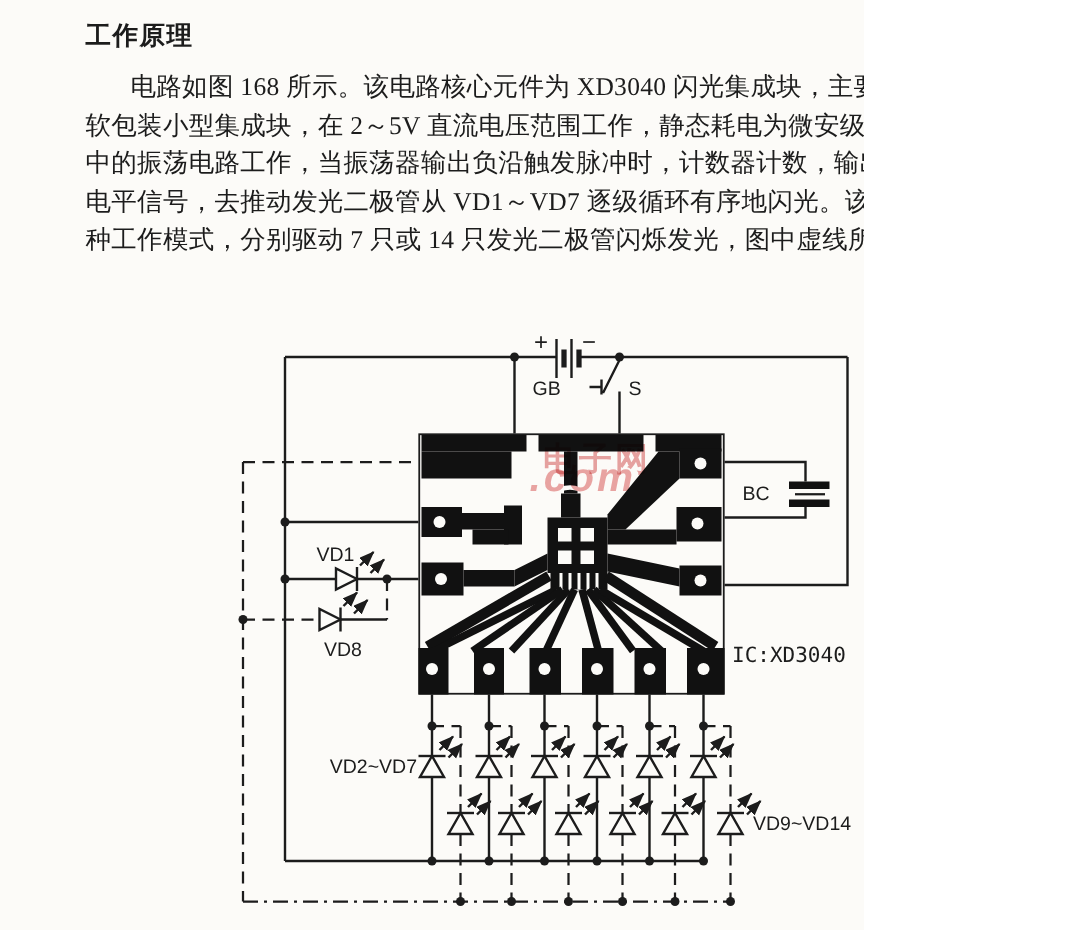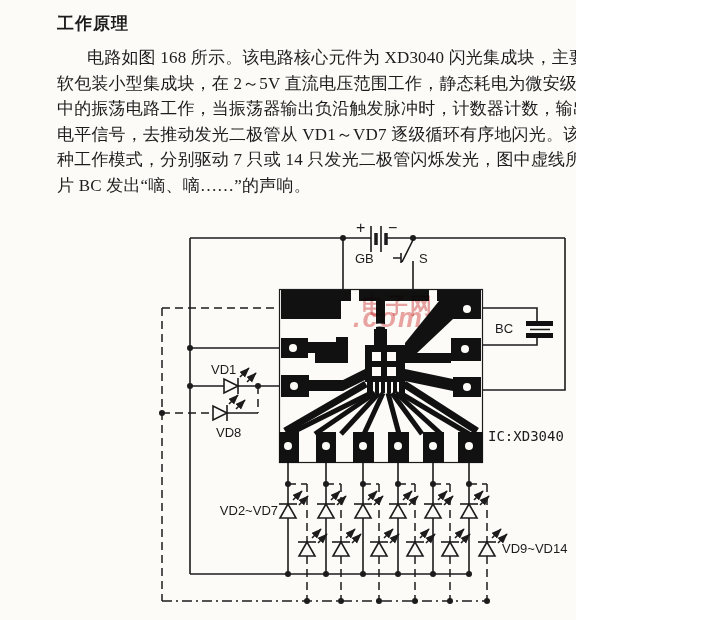--- a/index.html
+++ b/index.html
@@ -34,21 +34,20 @@
 
 <div id="page">
 
   <div class="title">工作原理</div>
 
   <div class="pline first" style="top:46px">电路如图 168 所示。该电路核心元件为 XD3040 闪光集成块，主要是为闪光胸花而设计的</div>
   <div class="pline" style="top:72px">软包装小型集成块，在 2～5V 直流电压范围工作，静态耗电为微安级。当接通电源时，XD3040</div>
   <div class="pline" style="top:97px">中的振荡电路工作，当振荡器输出负沿触发脉冲时，计数器计数，输出端由 0～6 位依次输出低</div>
   <div class="pline" style="top:123px">电平信号，去推动发光二极管从 VD1～VD7 逐级循环有序地闪光。该集成电路 XD3040 有两</div>
   <div class="pline" style="top:148px">种工作模式，分别驱动 7 只或 14 只发光二极管闪烁发光，图中虚线所示，在发光的同时，蜂鸣</div>
-  <div class="pline last" style="top:174px">片 BC 发出“嘀、嘀……”的声响。</div>
 
   <svg width="714" height="620" viewBox="0 0 714 620">
     <defs>
       <marker id="ah" markerWidth="7" markerHeight="6" refX="6" refY="2.5" orient="auto">
         <path d="M0,0 L6.5,2.5 L0,5 z" fill="#1c1c1c"></path>
       </marker>
       <g id="ledv">
         <line class="w" x1="-9" y1="0" x2="9" y2="0"></line>
         <polygon points="0,0 -8,14 8,14" fill="#fcfbf8" stroke="#1c1c1c" stroke-width="1.6"></polygon>
         <line class="w" x1="5" y1="-4" x2="14" y2="-13" marker-end="url(#ah)"></line>

